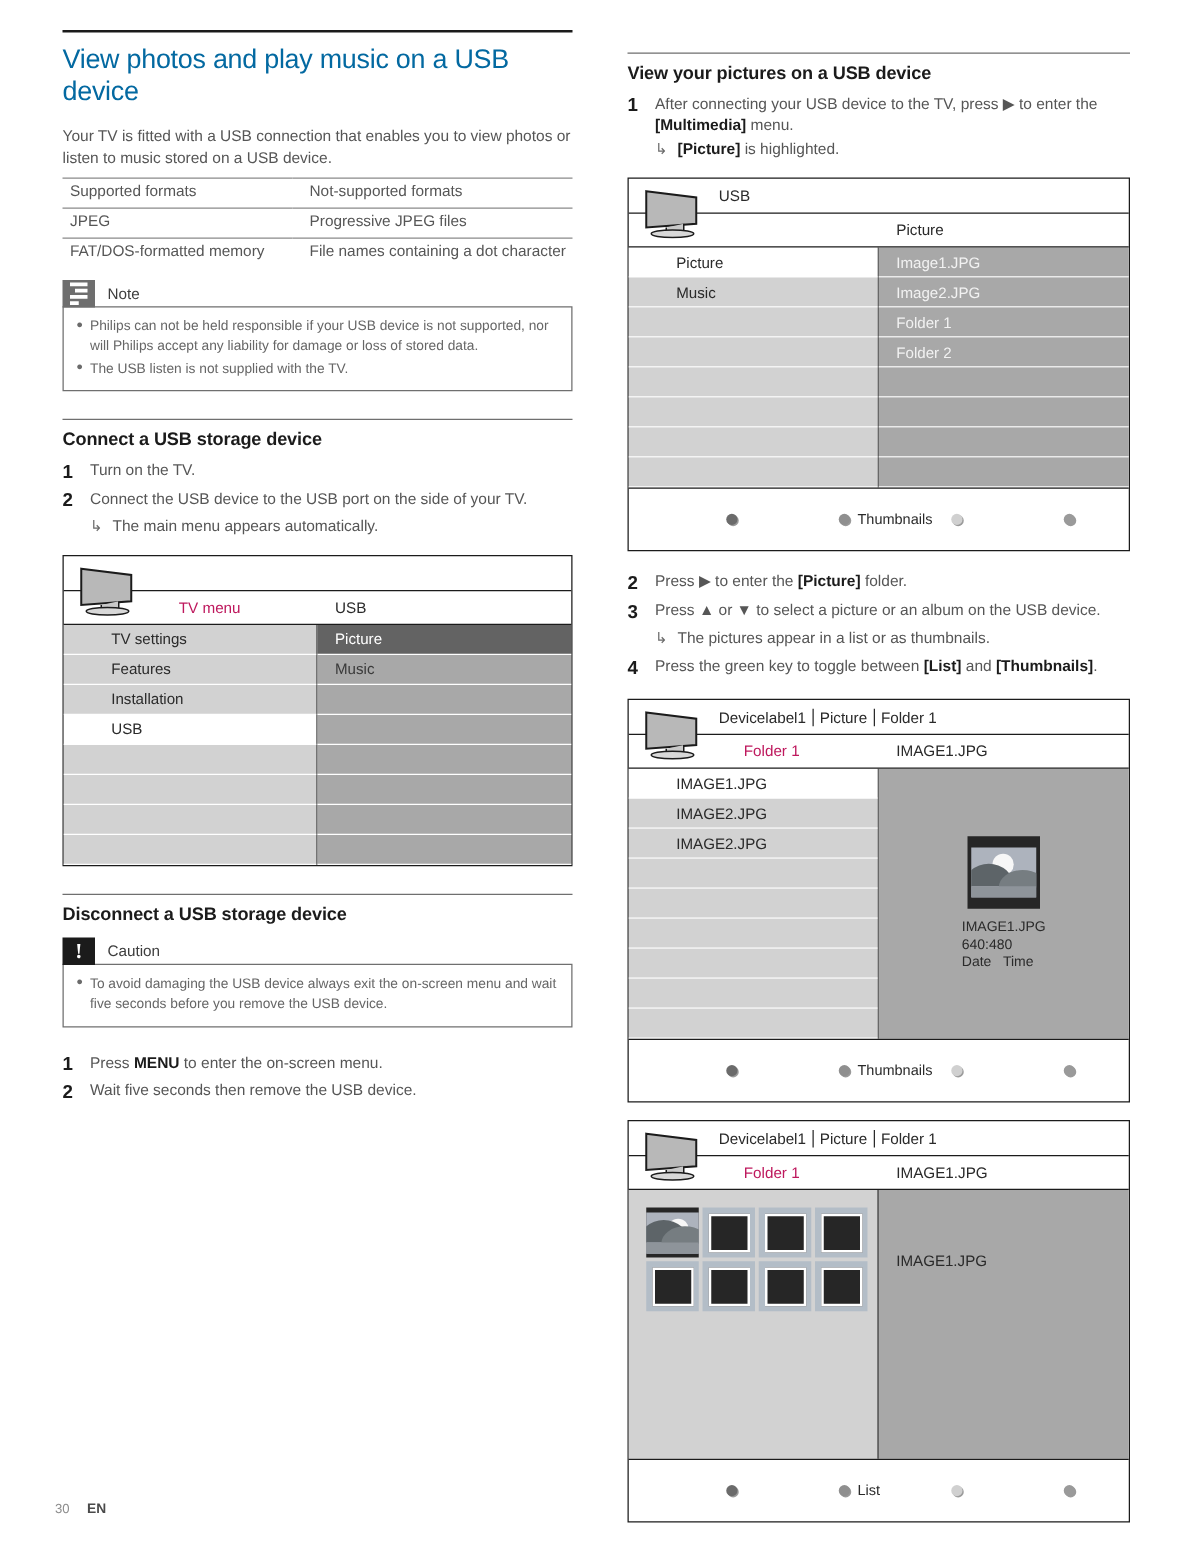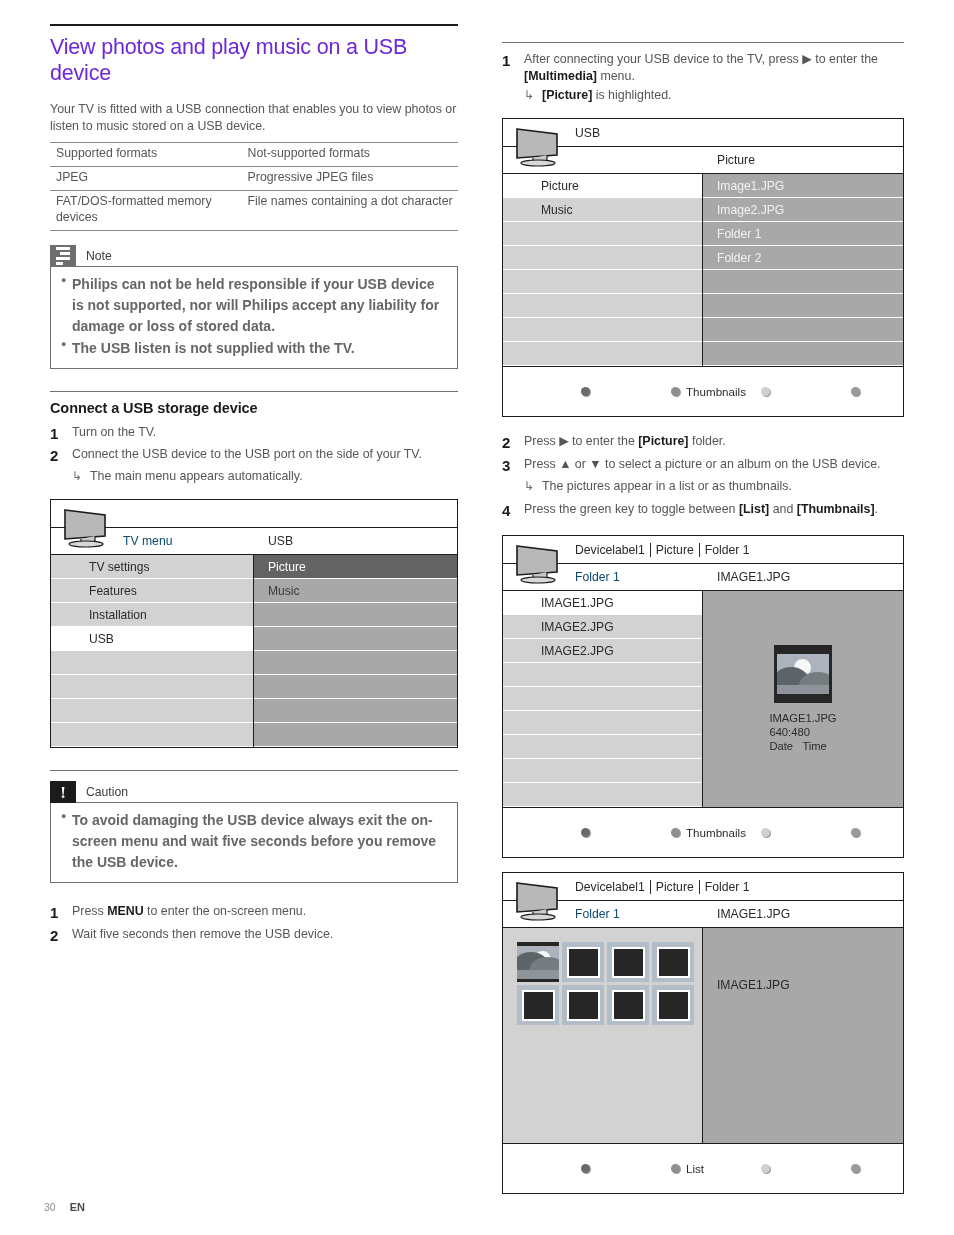--- a/index.html
+++ b/index.html
@@ -13,21 +13,21 @@
   .page { position: relative; width: 954px; height: 1235px; }
 
   .col-left  { position: absolute; left: 50px;  top: 24px; width: 408px; }
   .col-right { position: absolute; left: 502px; top: 42px; width: 402px; }
 
   
   .rule-thick { border-top: 2.5px solid #1b1b1b; margin-bottom: 9px; }
   .rule-thin  { border-top: 1px solid #6f6f6f; margin-bottom: 8px; }
 
   h1.title {
-    font-size: 21.5px; font-weight: normal; color: #6d28d9;
+    font-size: 21.5px; font-weight: normal; color: #0369a1;
     letter-spacing: -0.2px; line-height: 1.2; margin-bottom: 14px;
   }
   h2.sub {
     font-size: 14.5px; font-weight: bold; color: #1b1b1b;
     letter-spacing: -0.1px; margin-bottom: 8px;
   }
   p.body {
     font-size: 12.4px; line-height: 1.42; color: #565656;
   }
 
@@ -87,21 +87,21 @@
     font-size: 12.2px; color: #3d3d3d; margin-left: 10px;
   }
   .callout .box {
     border: 1px solid #6f6f6f; border-top: 1px solid #6f6f6f;
     padding: 7px 10px 8px 10px; margin-top: -1px;
   }
   .bullet { display: flex; align-items: flex-start; margin-bottom: 1px; }
   .bullet .dot {
     flex: 0 0 11px; font-size: 9px; color: #6b6b6b; line-height: 1.55;
   }
-  .bullet .btxt { font-size: 14px; line-height: 1.5; color: #666; font-weight: bold; }
+  .bullet .btxt { font-size: 11px; line-height: 1.5; color: #666; }
 
   
   .screen {
     border: 1.6px solid #1b1b1b; background: #fff;
     position: relative; margin-top: 14px;
   }
   .screen .hdr-row {
     height: 28px; border-bottom: 1px solid #1b1b1b;
     display: flex; align-items: center;
   }
@@ -113,21 +113,21 @@
     position: absolute; left: 10px; top: 6px; width: 52px; height: 42px;
     z-index: 5;
   }
   .hdr-label {
     font-size: 12.2px; color: #2a2a2a; margin-left: 72px;
   }
   .crumbs { font-size: 12.2px; color: #2a2a2a; margin-left: 72px; display:flex; }
   .crumbs span { padding: 0 5px; border-right: 1px solid #2a2a2a; line-height:14px; }
   .crumbs span:first-child { padding-left: 0; }
   .crumbs span:last-child { border-right: none; }
-  .tcol-a { font-size: 12.2px; color: #0c4a6e; margin-left: 72px; }
+  .tcol-a { font-size: 12.2px; color: #be185d; margin-left: 92px; }
   .tcol-b { font-size: 12.2px; color: #2a2a2a; position: absolute; }
 
   .panes { display: flex; }
   .pane-l { width: 50%; border-right: 1.6px solid #1b1b1b; }
   .pane-r { width: 50%; }
   .mrow {
     height: 24px; display: flex; align-items: center;
     font-size: 12.1px; border-bottom: 1px solid #fff;
   }
   .mrow .lbl { margin-left: 38px; }
@@ -217,24 +217,20 @@
         <th class="c2">Not-supported formats</th>
       </tr>
       <tr>
         <td>JPEG</td>
         <td class="c2">Progressive JPEG files</td>
       </tr>
       <tr>
         <td style="border-bottom:none;padding-bottom:0">FAT/DOS-formatted memory</td>
         <td class="c2" style="border-bottom:none;padding-bottom:0">File names containing a dot character</td>
       </tr>
-      <tr class="last">
-        <td style="padding-top:0">devices</td>
-        <td class="c2" style="padding-top:0"></td>
-      </tr>
     </tbody>
       </table>
 
     <div class="callout">
       <div class="hdr">
         <div class="badge note">
           <div class="lines">
               <span></span>
               <span></span>
               <span></span>
@@ -318,20 +314,21 @@
           <div class="mrow r-norm"></div>
           <div class="mrow r-norm"></div>
           <div class="mrow r-norm"></div>
           <div class="mrow r-norm"></div>
         </div>
       </div>
     </div>
 
     <div style="margin-top:22px">
       <div class="rule-thin"></div>
+      <h2 class="sub">Disconnect a USB storage device</h2>
 
       <div class="callout" style="margin-top:10px">
         <div class="hdr">
           <div class="badge caution">
             <div class="bang">!</div>
           </div>
           <div class="hdr-label">Caution</div>
         </div>
         <div class="box">
           <div class="bullet">
@@ -349,20 +346,21 @@
         <div class="step">
           <div class="num">2</div>
           <div class="txt">Wait five seconds then remove the USB device.</div>
         </div>
       </div>
     </div>
   </div>
 
   <div class="col-right">
     <div class="rule-thin"></div>
+    <h2 class="sub">View your pictures on a USB device</h2>
 
     <div class="steps">
       <div class="step">
         <div class="num">1</div>
         <div class="txt"><span>After connecting your USB device to the TV, press </span><span>▶</span><span> to enter the </span><b>[Multimedia]</b><span> menu.</span></div>
       </div>
       <div class="sub-note">
         <div class="arw">↳</div>
         <div class="txt"><b>[Picture]</b><span> is highlighted.</span></div>
       </div>

